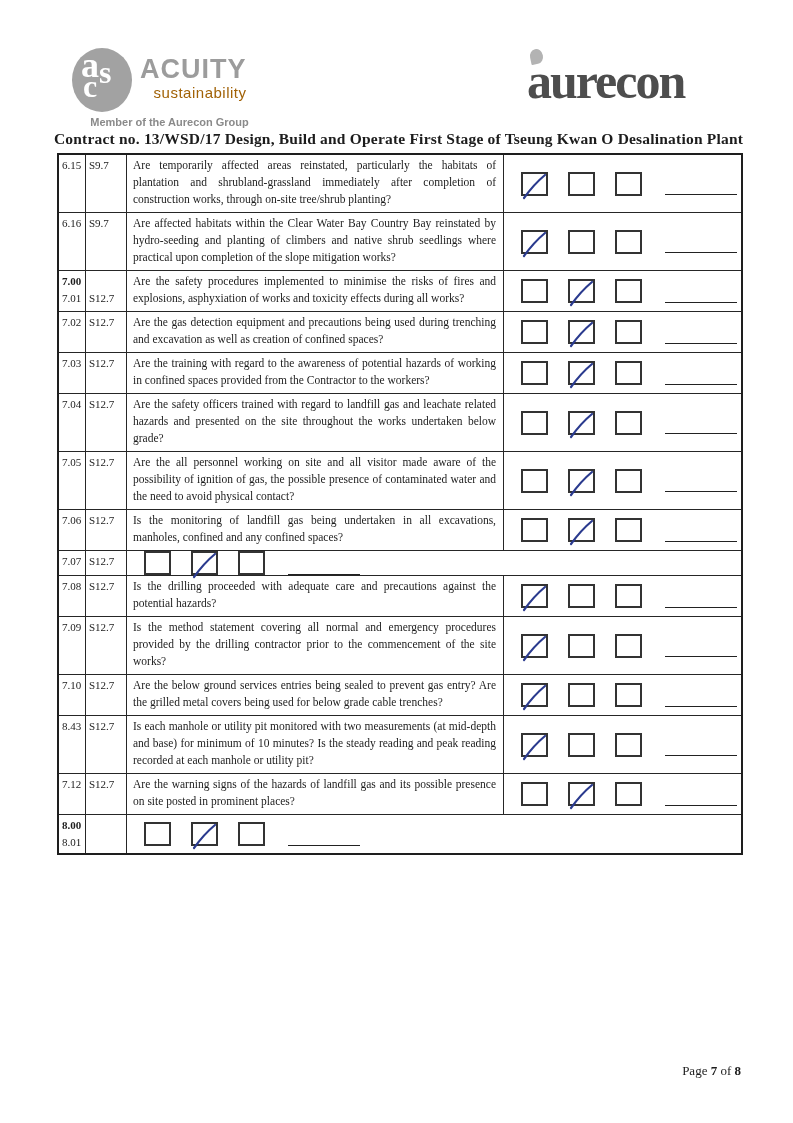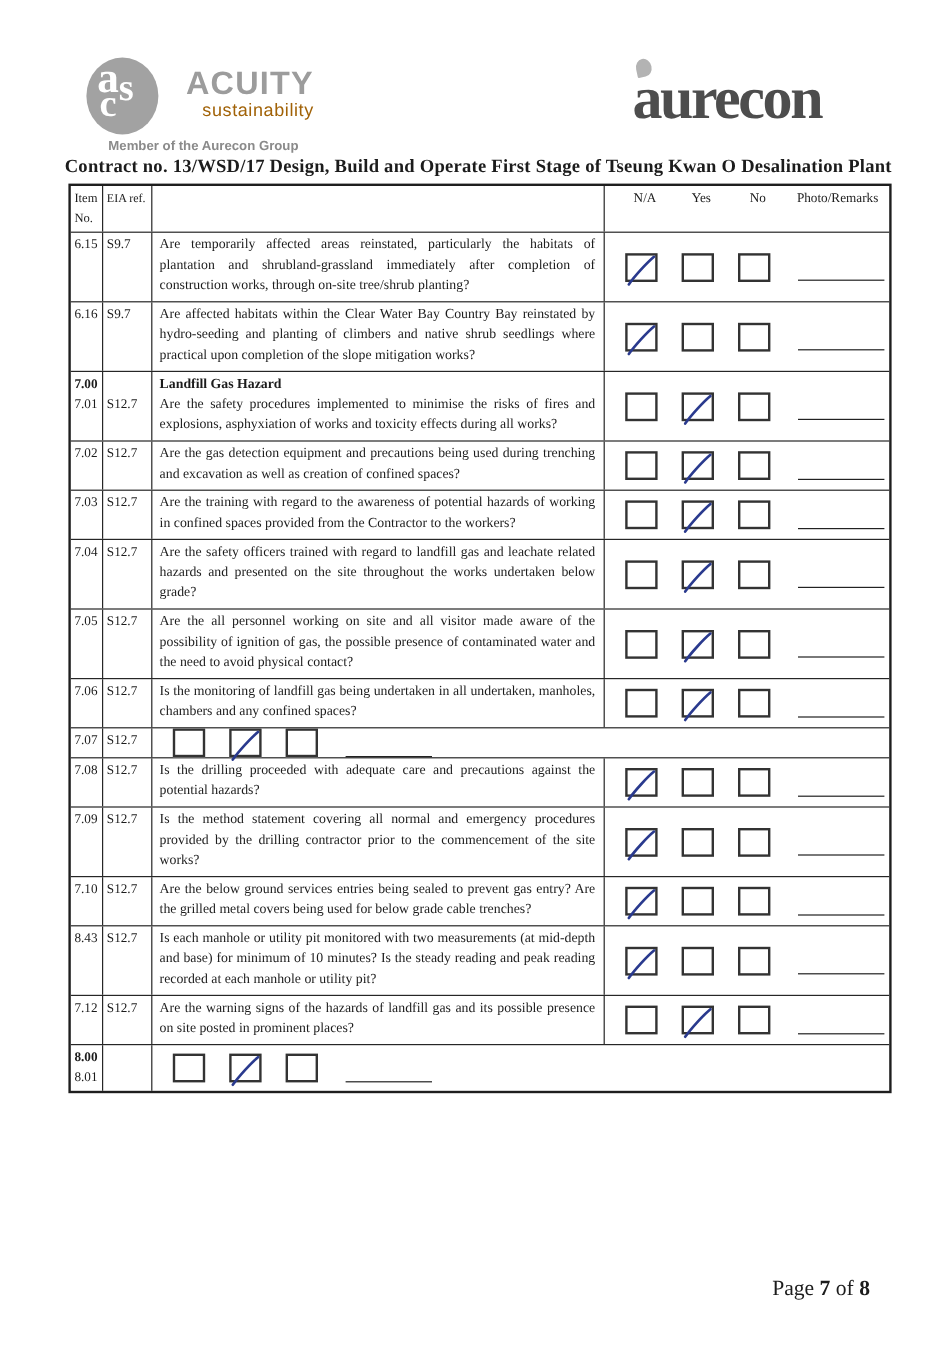--- a/index.html
+++ b/index.html
@@ -8,21 +8,21 @@
     font-family:"Liberation Serif", serif;color:#1c1c1c;overflow:hidden;
   }
   
   .acuity-logo{position:absolute;top:48px;left:72px;width:200px;}
   .acuity-row{display:flex;align-items:flex-start;}
   .monogram{width:60px;height:64px;background:#a2a2a2;border-radius:50%;position:relative;flex:none;}
   .monogram span{position:absolute;color:#ffffff;font-weight:bold;font-family:"Liberation Serif",serif;}
   .monogram .m-a{font-size:36px;top:-4px;left:9px;}
   .monogram .m-s{font-size:32px;top:6px;left:27px;}
   .monogram .m-c{font-size:32px;top:20px;left:11px;}
-  .acuity-text{margin-left:23px;padding-top:8px;}
+  .acuity-text{margin-left:8px;padding-top:8px;}
   .acuity-name{font-family:"Liberation Sans",sans-serif;font-weight:bold;font-size:27px;line-height:1;color:#9c9c9c;letter-spacing:1px;}
   .acuity-sub{font-family:"Liberation Sans",sans-serif;font-size:15px;color:#a16207;text-align:right;letter-spacing:.5px;margin-top:1px;}
   .acuity-tagline{font-family:"Liberation Sans",sans-serif;font-weight:bold;font-size:11px;color:#8a8a8a;margin-top:4px;text-align:center;width:195px;}
   .aurecon-logo{position:absolute;top:56px;left:527px;font-family:Liberation Serif, serif;font-weight:bold;font-size:50px;line-height:1;color:#4d4d4d;letter-spacing:-2px;}
   .aurecon-leaf{position:absolute;top:-7px;left:3px;width:13px;height:15px;background:#b3b3b3;border-radius:60% 60% 60% 8%;transform:rotate(-12deg);}
   
   .doc-title{position:absolute;top:130px;left:2px;width:100%;text-align:center;font-weight:bold;font-size:15.5px;letter-spacing:.2px;}
   
   .doc-table{position:absolute;top:153px;left:57px;width:686px;border:2px solid #1e1e1e;box-sizing:border-box;}
   .trow{display:grid;grid-template-columns:27px 41px 377px 1fr;border-bottom:1.5px solid #262626;box-sizing:border-box;}
@@ -41,21 +41,21 @@
   .cb svg{position:absolute;left:-2px;top:-2px;width:27px;height:24px;overflow:visible;}
   .remark-line{flex:none;width:72px;height:0;border-bottom:1.7px solid #222222;transform:translateY(11px);margin-left:3px;}
   
   .thead{min-height:39px;}
   .thead .c-item{font-size:10.5px;line-height:15px;padding-top:2px;}
   .thead .c-eia{font-size:10px;padding-top:2px;}
   .c-checkhead{display:flex;align-items:flex-start;padding:4px 0 0 10px;font-size:11px;}
   .ch-na,.ch-yes,.ch-no{width:47px;text-align:center;flex:none;}
   .ch-remarks{flex:1;text-align:center;}
   
-  .page-footer{position:absolute;top:1063px;right:68px;font-size:18px;margin-left:32px;}
+  .page-footer{position:absolute;top:1063px;right:52px;font-size:13px;margin-left:32px;}
   .page-footer b{font-weight:bold;}
 </style>
 </head>
 <body>
 
 <div class="acuity-logo">
   <div class="acuity-row">
     <div class="monogram">
       <span class="m-a">a</span>
       <span class="m-s">s</span>
@@ -70,34 +70,20 @@
 </div>
 
 <div class="aurecon-logo">
   <span class="aurecon-leaf"></span>
   <span>aurecon</span>
 </div>
 
 <div class="doc-title">Contract no. 13/WSD/17 Design, Build and Operate First Stage of Tseung Kwan O Desalination Plant</div>
 
 <div class="doc-table">
-  <div class="trow thead">
-    <div class="cell c-item">
-      <span class="q-item">Item</span>
-      <span class="q-item">No.</span>
-    </div>
-    <div class="cell c-eia">EIA ref.</div>
-    <div class="cell c-text"></div>
-    <div class="cell c-checkhead">
-      <span class="ch-na">N/A</span>
-      <span class="ch-yes">Yes</span>
-      <span class="ch-no">No</span>
-      <span class="ch-remarks">Photo/Remarks</span>
-    </div>
-  </div>
   <div>
       <div class="trow">
     <div class="cell c-item">
 
       <span class="q-item">6.15</span>
     </div>
     <div class="cell c-eia">
       <span class="q-eia">S9.7</span>
     </div>
     <div class="cell c-text">
@@ -140,21 +126,20 @@
   </div>
       <div class="trow has-section">
     <div class="cell c-item">
       <span class="sec-item">7.00</span>
       <span class="q-item">7.01</span>
     </div>
     <div class="cell c-eia">
       <span class="q-eia">S12.7</span>
     </div>
     <div class="cell c-text">
-      <div class="sec-title">Landfill Gas Hazard</div>
       <div class="q-text">Are the safety procedures implemented to minimise the risks of fires and explosions, asphyxiation of works and toxicity effects during all works?</div>
     </div>
     <div class="cell c-checks">
       <span class="cb"></span>
       <span class="cb checked">
             <svg viewBox="0 0 27 24">
               <path d="M3 26 C 8 19, 18 8, 24 3" fill="none" stroke="#2a3a8e" stroke-width="2.2" stroke-linecap="round"></path>
             </svg>
           </span>
       <span class="cb"></span>
@@ -256,21 +241,21 @@
       <div class="trow">
     <div class="cell c-item">
 
       <span class="q-item">7.06</span>
     </div>
     <div class="cell c-eia">
       <span class="q-eia">S12.7</span>
     </div>
     <div class="cell c-text">
 
-      <div class="q-text">Is the monitoring of landfill gas being undertaken in all undertaken, manholes, chambers and any confined spaces?</div>
+      <div class="q-text">Is the monitoring of landfill gas being undertaken in all excavations, manholes, confined and any confined spaces?</div>
     </div>
     <div class="cell c-checks">
       <span class="cb"></span>
       <span class="cb checked">
             <svg viewBox="0 0 27 24">
               <path d="M3 26 C 8 19, 18 8, 24 3" fill="none" stroke="#2a3a8e" stroke-width="2.2" stroke-linecap="round"></path>
             </svg>
           </span>
       <span class="cb"></span>
       <span class="remark-line"></span>

